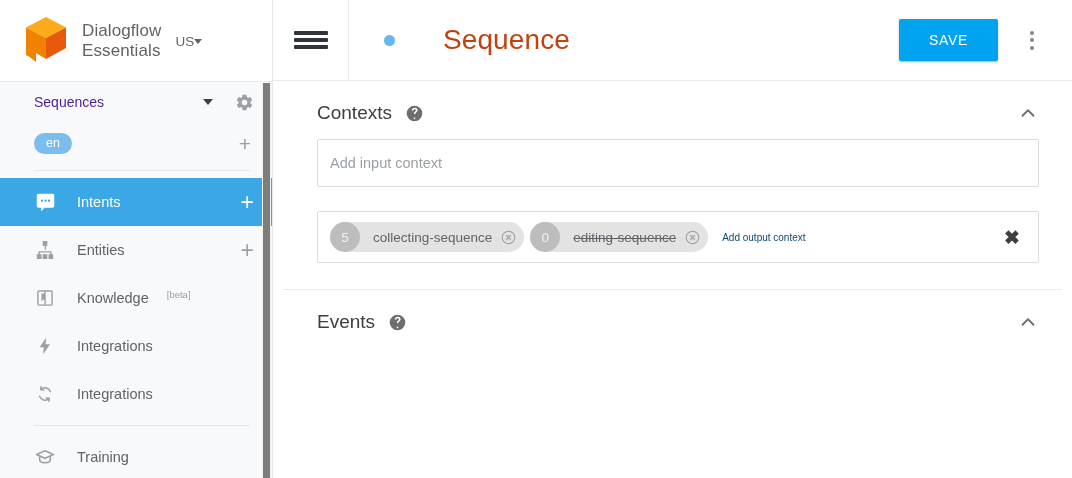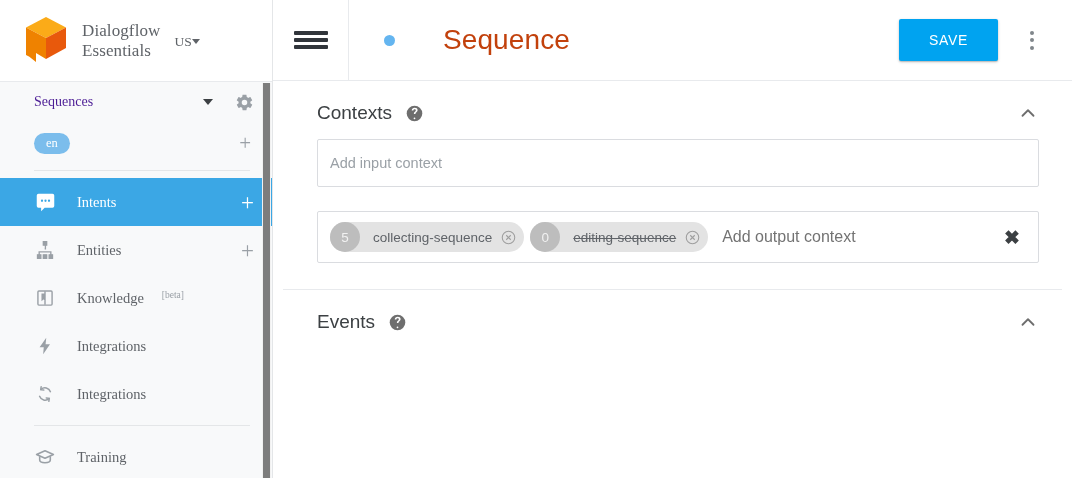--- a/index.html
+++ b/index.html
@@ -12,21 +12,20 @@
   }
   .app { display: flex; width: 1072px; height: 478px; position: relative; }
 
   
   .sidebar {
     width: 273px; height: 478px;
     background: #f8f9fa;
     position: relative;
     flex: 0 0 273px;
     border-right: 1px solid #e4e6e8;
-    font-family: Liberation Serif, serif;
   }
   .brand {
     height: 82px;
     display: flex; align-items: center;
     padding: 0 16px 0 22px;
     background: #ffffff;
     border-bottom: 1px solid #e8eaed;
   }
   .logo-cube { width: 48px; height: 52px; flex: 0 0 48px; margin-right: 12px; }
   .brand-name {
@@ -181,21 +180,21 @@
   .chip .badge {
     width: 30px; height: 30px; border-radius: 50%;
     background: #bdbdbd; color: #f1f1f1;
     display: flex; align-items: center; justify-content: center;
     font-size: 13.5px; flex: 0 0 30px;
   }
   .chip .ctext { padding: 0 9px 0 13px; white-space: nowrap; }
   .chip.nobadge .ctext { padding-left: 13px; }
   .chip.struck .ctext { text-decoration: line-through; text-decoration-thickness: 1px; }
   .chip .xcirc { width: 15px; height: 15px; flex: 0 0 15px; display: block; }
-  .chip-inline-ph { color: #737373; font-size: 16px; margin-left: 8px; }
+  .chip-inline-ph { color: #0c4a6e; font-size: 10px; margin-left: 8px; }
   .clear-x {
     margin-left: auto; font-size: 19px; color: #3c4043;
     font-weight: bold; line-height: 1; cursor: pointer; padding: 0 6px;
   }
 
   .sec-divider { height: 1px; background: #e8eaed; margin: 26px 10px 0 10px; }
 </style>
 </head>
 <body>
 

